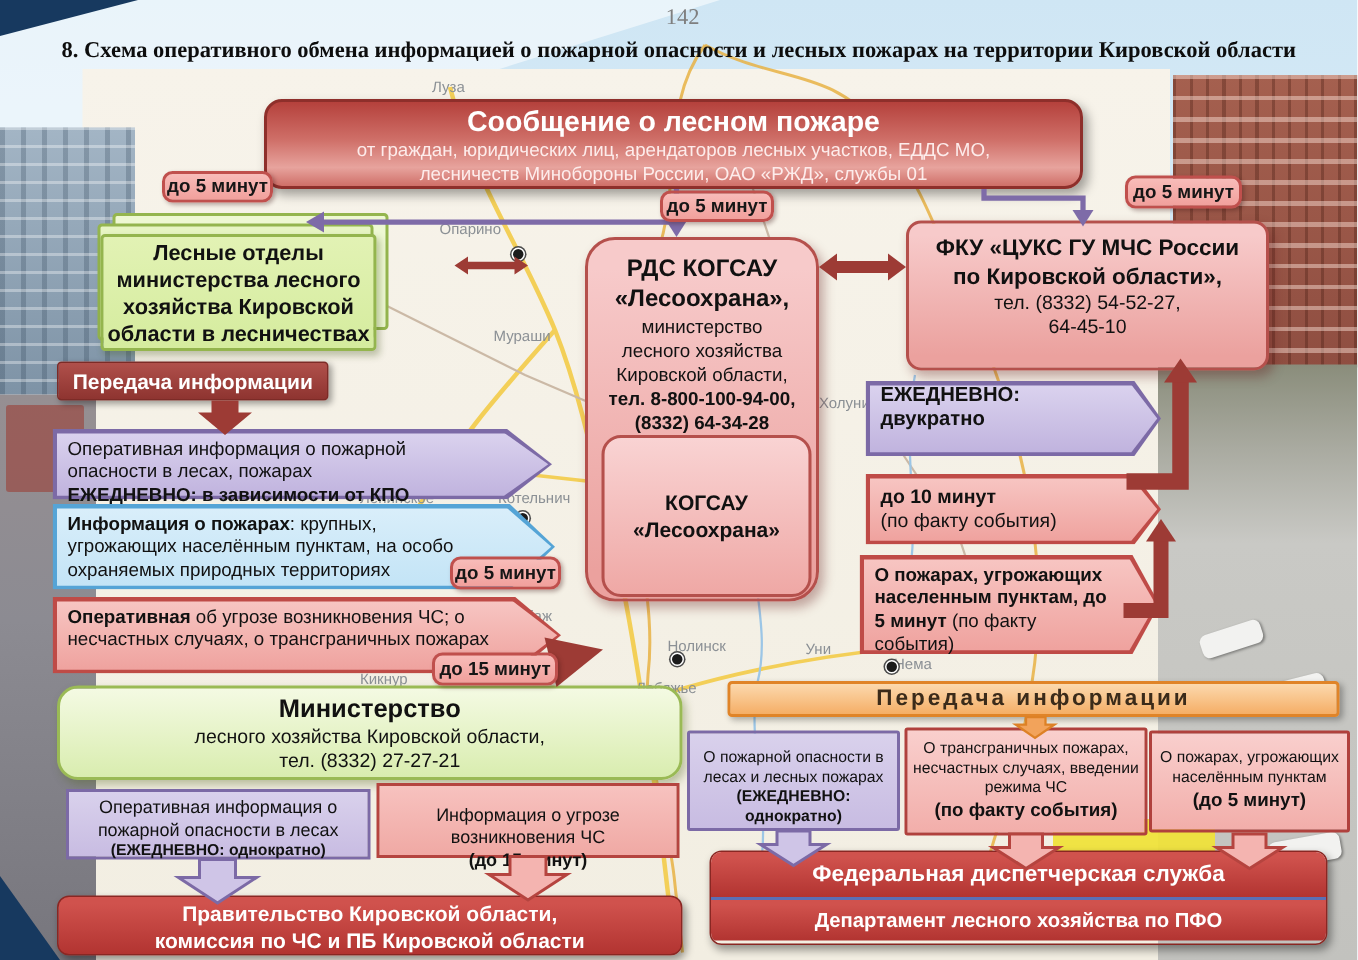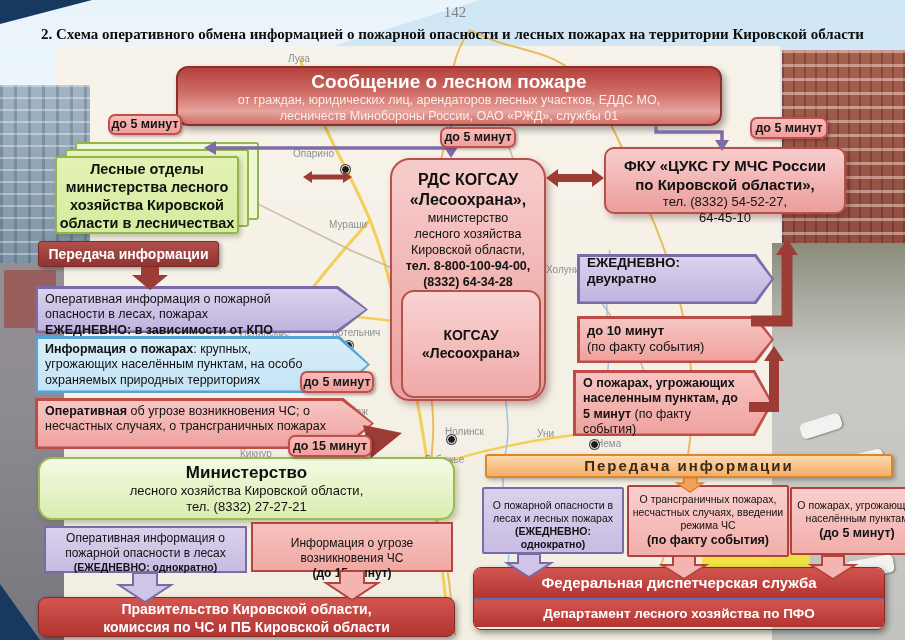--- a/index.html
+++ b/index.html
@@ -85,21 +85,21 @@
   .ab-pink .shape-i { background:linear-gradient(180deg,#f7c5c2,#efa29e); }
   
   .pinkbox { background:linear-gradient(180deg,#f7caca 8%,#eba19e 92%); border:2px solid #b5504c;
     text-align:center; box-shadow:3px 4px 7px rgba(100,30,30,.35); }
   .rds-box { left:390px; top:158px; width:156px; height:243px; border-radius:20px; padding-top:10px; }
   .rds-box .t { font-size:16px; font-weight:bold; line-height:20px; }
   .rds-box .s { font-size:12.5px; line-height:16px; }
   .kogsau-box { position:absolute; left:9px; top:130px; width:136px; height:104px; border-radius:13px;
     background:linear-gradient(180deg,#f9d3d3,#efa8a5); border:2px solid #b5504c;
     display:flex; flex-direction:column; justify-content:center; font-weight:bold; font-size:14px; line-height:18px; }
-  .fku-box { left:604px; top:147px; width:242px; height:67px; border-radius:10px; padding-top:7px; }
+  .fku-box { left:604px; top:147px; width:242px; height:100px; border-radius:10px; padding-top:7px; }
   .fku-box .t { font-size:15px; font-weight:bold; line-height:19px; }
   .fku-box .s { font-size:13px; line-height:16px; }
   
   .ministry-box { left:38px; top:457px; width:417px; height:63px; border-radius:14px;
     background:linear-gradient(180deg,#f4fae3,#d9edaf); border:2px solid #9aba55; text-align:center;
     box-shadow:2px 3px 6px rgba(80,100,30,.35); padding-top:3px; }
   .ministry-box .t { font-size:17px; font-weight:bold; line-height:21px; }
   .ministry-box .s { font-size:13px; line-height:16px; }
   
   .bl-purple { left:44px; top:526px; width:203px; height:47px; background:linear-gradient(180deg,#d9d1ec,#c8bce2);
@@ -111,21 +111,21 @@
   .redbar { background:linear-gradient(180deg,#d0524d 12%,#b23431); border:1px solid #892723;
     color:#fff; font-weight:bold; text-align:center; box-shadow:2px 3px 6px rgba(0,0,0,.4); }
   .gov-bar { left:38px; top:597px; width:417px; height:40px; border-radius:8px;
     font-size:14px; line-height:18px; padding-top:2px; }
   
   .transfer-right { left:485px; top:454px; width:408px; height:24px; border-radius:3px;
     background:linear-gradient(180deg,#fcd9ae,#f5ae66); border:2px solid #e08428;
     text-align:center; font-weight:bold; font-size:15px; letter-spacing:2px; line-height:20px; color:#3b2b1a;
     box-shadow:2px 2px 4px rgba(0,0,0,.3); }
   
-  .br-box { text-align:center; font-size:10.5px; line-height:13px; border-radius:2px;margin-left:24px; }
+  .br-box { text-align:center; font-size:10.5px; line-height:13px; border-radius:2px; }
   .br1 { left:458px; top:487px; width:142px; height:67px; background:linear-gradient(180deg,#d9d1ec,#c8bce2);
     border:2px solid #7c6aa6; padding-top:10px; }
   .br2 { left:603px; top:485px; width:162px; height:72px; background:linear-gradient(180deg,#f9cfcd,#f2aeaa);
     border:2.5px solid #b0413d; padding-top:6px; }
   .br3 { left:766px; top:487px; width:134px; height:68px; background:linear-gradient(180deg,#f9cfcd,#f2aeaa);
     border:2.5px solid #b0413d; padding-top:10px; }
   .br-box .big { font-size:12.5px; line-height:16px; }
   
   .federal-wrap { left:473px; top:567px; width:410px; height:61px; border-radius:8px; overflow:hidden;
     border:1px solid #892723; box-shadow:2px 3px 6px rgba(0,0,0,.4); z-index:2; }
@@ -183,31 +183,31 @@
     <div class="car" style="left:66px;top:210px;width:46px;height:16px;transform:rotate(-14deg)"></div>
     <div class="car" style="left:34px;top:260px;width:44px;height:16px;transform:rotate(-18deg)"></div>
     <div class="car" style="left:74px;top:315px;width:48px;height:18px;transform:rotate(-10deg)"></div>
     <div class="car" style="left:50px;top:345px;width:50px;height:18px;background:#4a5668"></div>
   </div>
   <div class="abs yellow-patch"></div>
   <div class="abs corner-tl"></div>
   <div class="abs corner-bl"></div>
 
   <div class="abs page-num">142</div>
-  <div class="abs doc-title">2. Схема оперативного обмена информацией о пожарной опасности и лесных пожарах на территории Кировской области</div>
+  <div class="abs doc-title">8. Схема оперативного обмена информацией о пожарной опасности и лесных пожарах на территории Кировской области</div>
 
   <div class="box msg-box">
     <div class="t">Сообщение о лесном пожаре</div>
     <div class="s">от граждан, юридических лиц, арендаторов лесных участков, ЕДДС МО,</div>
     <div class="s">лесничеств Минобороны России, ОАО «РЖД», службы 01</div>
   </div>
 
   <div class="gb gb2" style="left:75px;top:142px"></div>
   <div class="gb gb1" style="left:65px;top:149px"></div>
-  <div class="gb gmain" style="left:55px;top:156px">
+  <div class="gb gmain" style="left:67px;top:156px">
     <div>Лесные отделы</div>
     <div>министерства лесного</div>
     <div>хозяйства Кировской</div>
     <div>области в лесничествах</div>
   </div>
 
   <div class="box transfer-left">Передача информации</div>
 
   <div class="arrowbox ab-purple" style="left:35px;top:286px;width:333px;height:47px">
     <div class="shape-o"></div>

